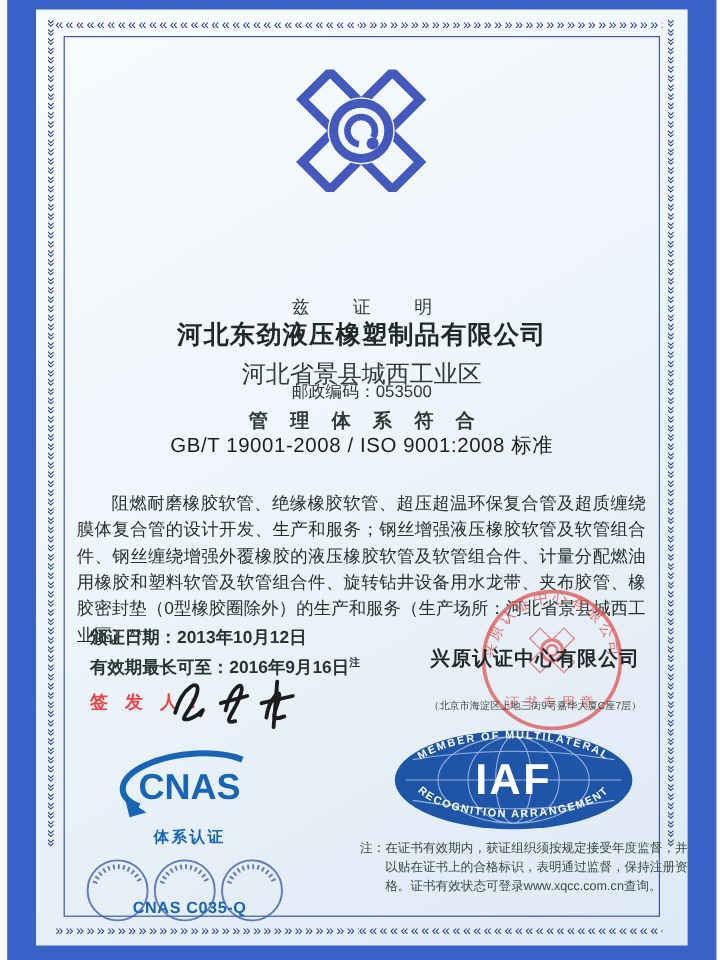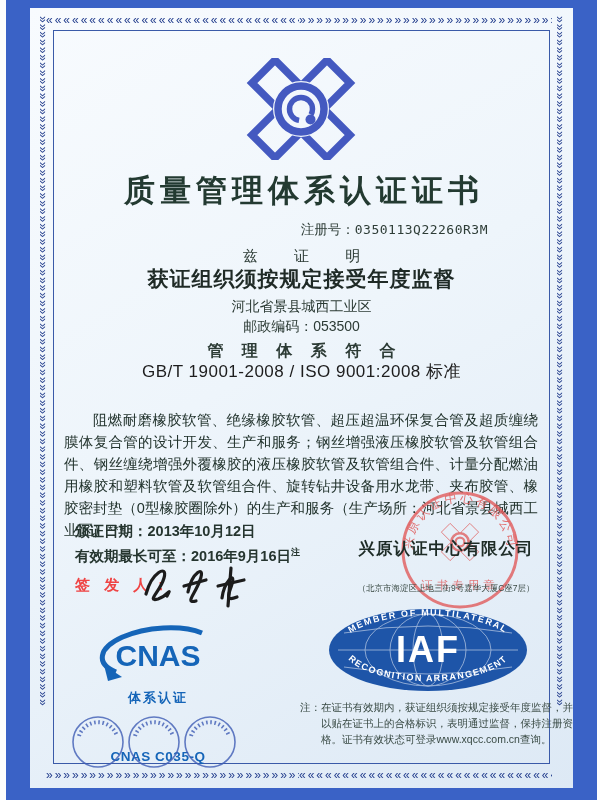--- a/index.html
+++ b/index.html
@@ -26,21 +26,21 @@
   .innerline{position:absolute;left:53px;top:30px;right:50px;bottom:36px;
              border:1px solid #3a5aa8;pointer-events:none;}
   
   .ctr{left:53px;width:497px;text-align:center;}
   .title{top:170px;font-size:31px;font-weight:bold;letter-spacing:5px;text-indent:5px;
          color:var(--title_ink,#233a31);}
   .reg{top:221px;right:112px;font-size:13.5px;color:#2e3d37;}
   .reg .num{font-family:"DejaVu Sans Mono",monospace;font-size:13px;letter-spacing:.5px;}
   .certify{top:247px;font-size:15px;font-weight:normal;letter-spacing:16px;text-indent:16px;}
   .company{top:265px;font-size:21px;font-weight:bold;color:#1f2a26;letter-spacing:1px;}
-  .addr{top:298px;font-size:14px;}
+  .addr{top:298px;font-size:20px;}
   .postal{top:318px;font-size:14px;}
   .comply{top:341px;font-size:16px;font-weight:bold;letter-spacing:7px;text-indent:7px;}
   .standard{top:360px;font-size:17px;font-weight:normal;color:#1d1d1d;letter-spacing:.5px;}
   .scopehead{top:391px;font-size:15px;letter-spacing:3px;}
   .scope{top:409px;left:64px;width:474px;font-size:14.5px;line-height:22px;
          text-align:justify;text-indent:2em;color:#22332d;}
   .dateline{left:75px;font-size:14.5px;font-weight:600;color:#25352f;}
   .issue{top:522px;}
   .expiry{top:546px;}
   .expiry sup{font-size:9px;}
@@ -86,28 +86,24 @@
       <path d="M83,2 L106,25 L83,48 L60,25 Z"></path>
       <path d="M31,54 L54,77 L31,100 L8,77 Z"></path>
       <path d="M83,54 L106,77 L83,100 L60,77 Z"></path>
     </g>
     <circle cx="57" cy="51" r="28" fill="#f2f7fc"></circle>
     <circle cx="57" cy="51" r="23" fill="none" stroke="#4459c0" stroke-width="7.5"></circle>
     <circle cx="57" cy="51" r="11.5" fill="none" stroke="#4459c0" stroke-width="5.5" pathLength="72" stroke-dasharray="58 14" stroke-dashoffset="-20"></circle>
     <circle cx="66.5" cy="61.5" r="5" fill="#4459c0"></circle>
   </svg>
 
-  <div class="abs ctr title">质量管理体系认证证书</div>
 
-  <div class="abs reg">
-    <span>注册号：</span><span class="num">0350113Q22260R3M</span>
-  </div>
 
   <div class="abs ctr certify">兹 证 明</div>
-  <div class="abs ctr company">获证组织须按规定接受年度监督</div>
+  <div class="abs ctr company">河北东劲液压橡塑制品有限公司</div>
   <div class="abs ctr addr">河北省景县城西工业区</div>
   <div class="abs ctr postal">
     <span>邮政编码：</span><span>053500</span>
   </div>
 
   <div class="abs ctr comply">管 理 体 系 符 合</div>
   <div class="abs ctr standard">GB/T 19001-2008 / ISO 9001:2008 标准</div>
   <div class="abs scope">阻燃耐磨橡胶软管、绝缘橡胶软管、超压超温环保复合管及超质缠绕膜体复合管的设计开发、生产和服务；钢丝增强液压橡胶软管及软管组合件、钢丝缠绕增强外覆橡胶的液压橡胶软管及软管组合件、计量分配燃油用橡胶和塑料软管及软管组合件、旋转钻井设备用水龙带、夹布胶管、橡胶密封垫（0型橡胶圈除外）的生产和服务（生产场所：河北省景县城西工业区）***</div>
 
   <div class="abs dateline issue">

